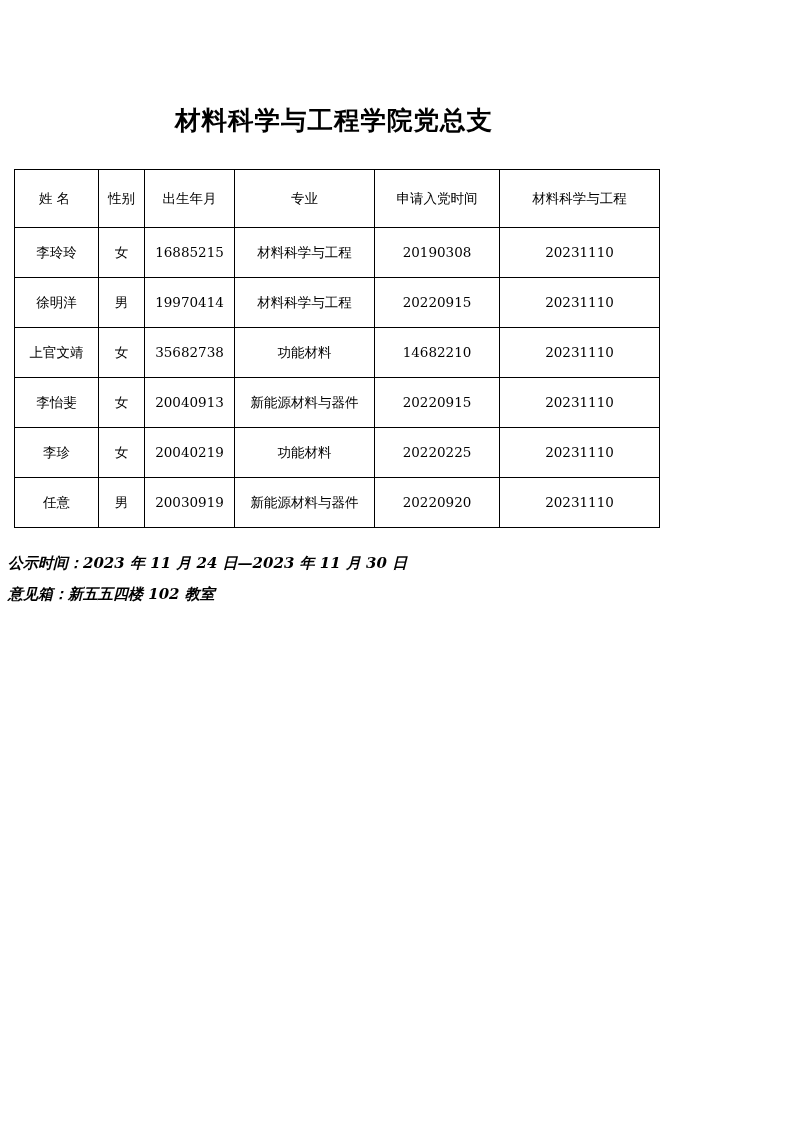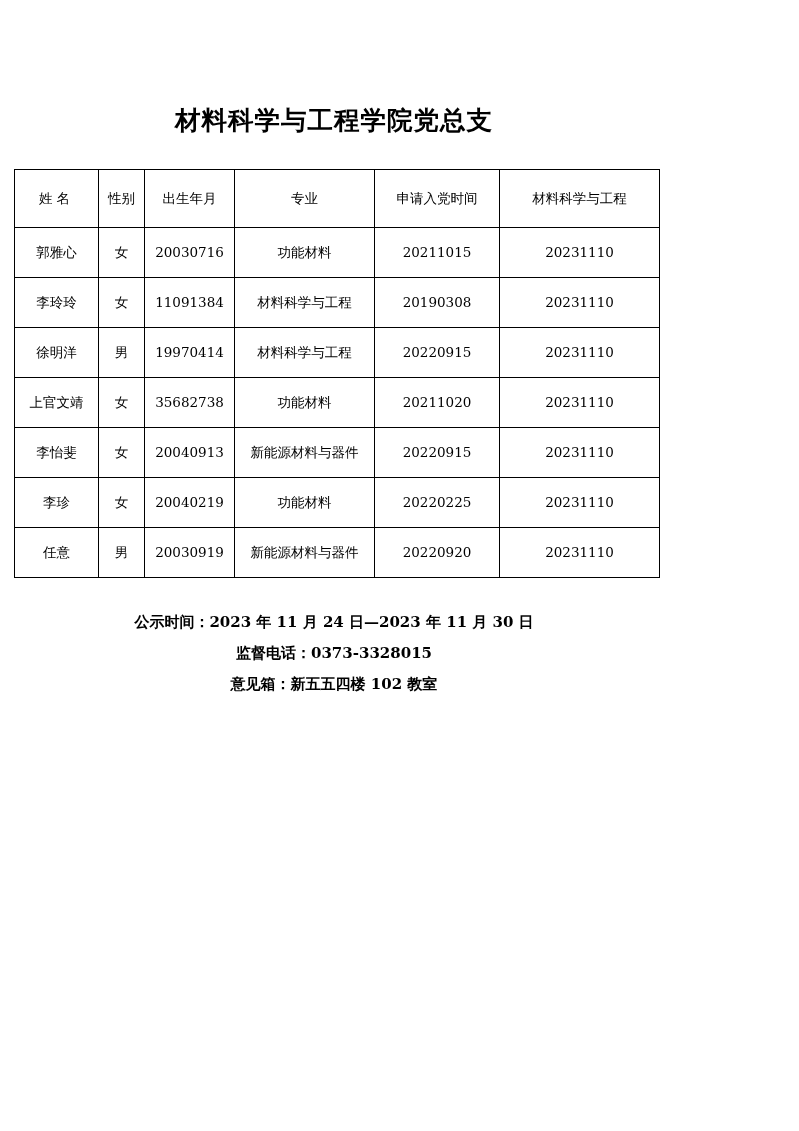--- a/index.html
+++ b/index.html
@@ -64,22 +64,22 @@
   col.c0 { width: 84px; }
   col.c1 { width: 46px; }
   col.c2 { width: 90px; }
   col.c3 { width: 140px; }
   col.c4 { width: 125px; }
   col.c5 { width: 160px; }
 
   .hdr-name   { letter-spacing: 4px; }
 
   .footer {
-    margin-top: 29px;
-    text-align: center;
+    margin-top: 20px;
+    font-style: italic;
   }
   .footer div {
     font-family: "DejaVu Serif", "Liberation Serif", serif;
     font-weight: bold;
     font-size: 15px;
     line-height: 31px;
     color: #000;
   }
   .cell-text {
     display: block;
@@ -122,93 +122,73 @@
               <span class="cell-text">申请入党时间</span>
             </td>
           <td>
               <span class="cell-text">材料科学与工程</span>
             </td>
         </tr>
       </thead>
       <tbody>
         <tr>
           <td>
-              <span class="cell-text">郭雅心</span>
-            </td>
-          <td>
-              <span class="cell-text">女</span>
-            </td>
-          <td>
-              <span class="cell-text">20030716</span>
+              <span class="cell-text">李玲玲</span>
+            </td>
+          <td>
+              <span class="cell-text">女</span>
+            </td>
+          <td>
+              <span class="cell-text">16885215</span>
+            </td>
+          <td>
+              <span class="cell-text">材料科学与工程</span>
+            </td>
+          <td>
+              <span class="cell-text">20190308</span>
+            </td>
+          <td>
+              <span class="cell-text">20231110</span>
+            </td>
+        </tr>
+        <tr>
+          <td>
+              <span class="cell-text">徐明洋</span>
+            </td>
+          <td>
+              <span class="cell-text">男</span>
+            </td>
+          <td>
+              <span class="cell-text">19970414</span>
+            </td>
+          <td>
+              <span class="cell-text">材料科学与工程</span>
+            </td>
+          <td>
+              <span class="cell-text">20220915</span>
+            </td>
+          <td>
+              <span class="cell-text">20231110</span>
+            </td>
+        </tr>
+        <tr>
+          <td>
+              <span class="cell-text">上官文靖</span>
+            </td>
+          <td>
+              <span class="cell-text">女</span>
+            </td>
+          <td>
+              <span class="cell-text">35682738</span>
             </td>
           <td>
               <span class="cell-text">功能材料</span>
             </td>
           <td>
-              <span class="cell-text">20211015</span>
-            </td>
-          <td>
-              <span class="cell-text">20231110</span>
-            </td>
-        </tr>
-        <tr>
-          <td>
-              <span class="cell-text">李玲玲</span>
-            </td>
-          <td>
-              <span class="cell-text">女</span>
-            </td>
-          <td>
-              <span class="cell-text">11091384</span>
-            </td>
-          <td>
-              <span class="cell-text">材料科学与工程</span>
-            </td>
-          <td>
-              <span class="cell-text">20190308</span>
-            </td>
-          <td>
-              <span class="cell-text">20231110</span>
-            </td>
-        </tr>
-        <tr>
-          <td>
-              <span class="cell-text">徐明洋</span>
-            </td>
-          <td>
-              <span class="cell-text">男</span>
-            </td>
-          <td>
-              <span class="cell-text">19970414</span>
-            </td>
-          <td>
-              <span class="cell-text">材料科学与工程</span>
-            </td>
-          <td>
-              <span class="cell-text">20220915</span>
-            </td>
-          <td>
-              <span class="cell-text">20231110</span>
-            </td>
-        </tr>
-        <tr>
-          <td>
-              <span class="cell-text">上官文靖</span>
-            </td>
-          <td>
-              <span class="cell-text">女</span>
-            </td>
-          <td>
-              <span class="cell-text">35682738</span>
-            </td>
-          <td>
-              <span class="cell-text">功能材料</span>
-            </td>
-          <td>
-              <span class="cell-text">20211020</span>
+              <span class="cell-text">14682210</span>
             </td>
           <td>
               <span class="cell-text">20231110</span>
             </td>
         </tr>
         <tr>
           <td>
               <span class="cell-text">李怡斐</span>
             </td>
           <td>
@@ -266,17 +246,16 @@
           <td>
               <span class="cell-text">20231110</span>
             </td>
         </tr>
       </tbody>
     </table>
   </div>
 
   <div class="footer">
     <div>公示时间：2023 年 11 月 24 日—2023 年 11 月 30 日</div>
-    <div>监督电话：0373-3328015</div>
     <div>意见箱：新五五四楼 102 教室</div>
   </div>
 
 </div>
 
 </body></html>

